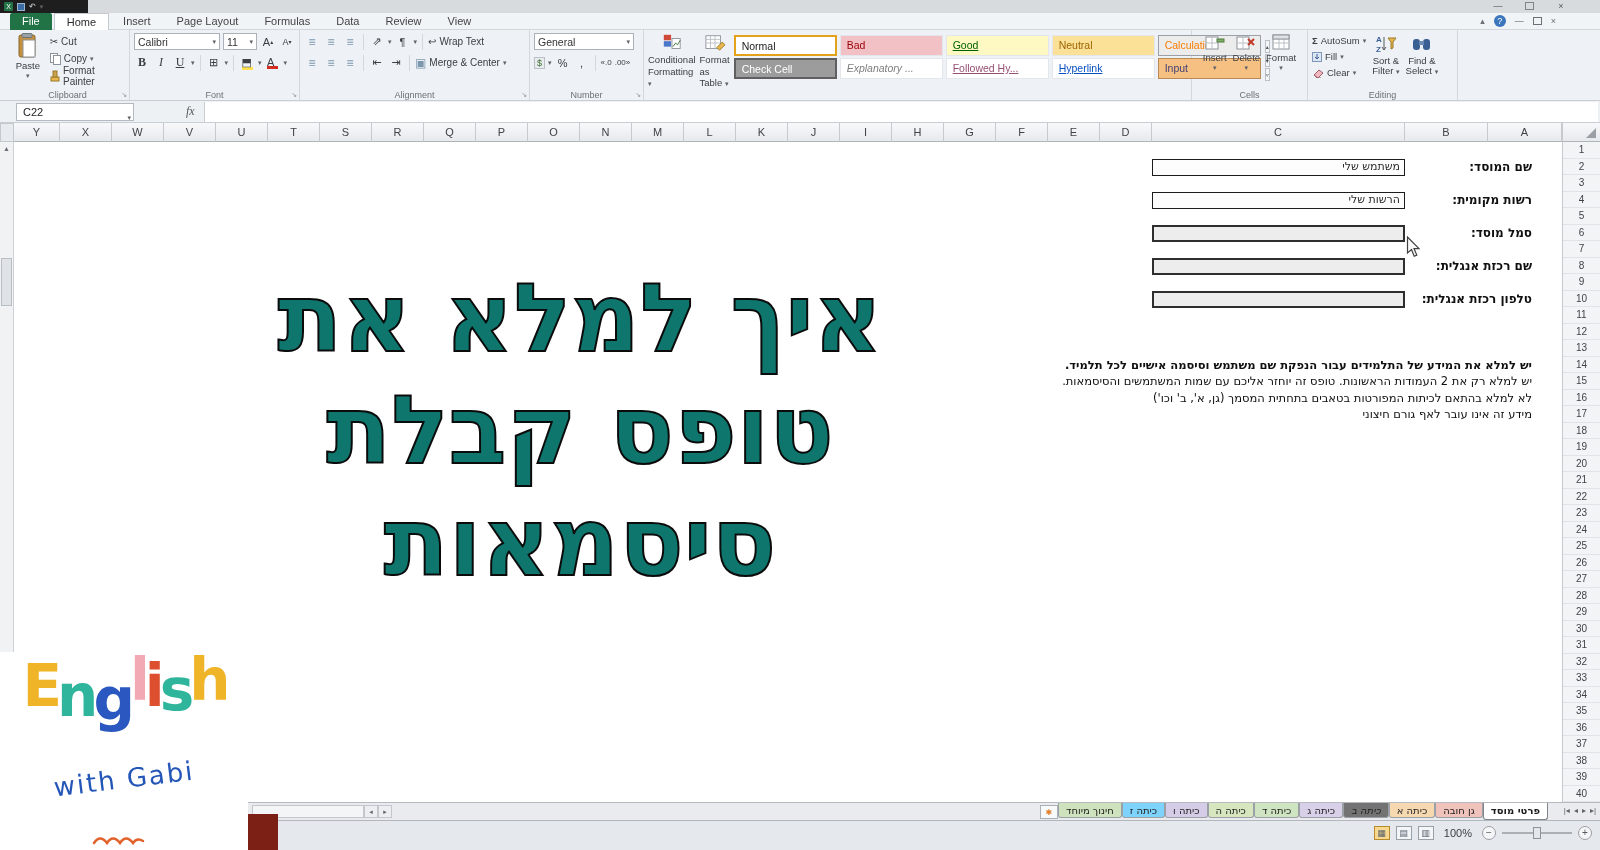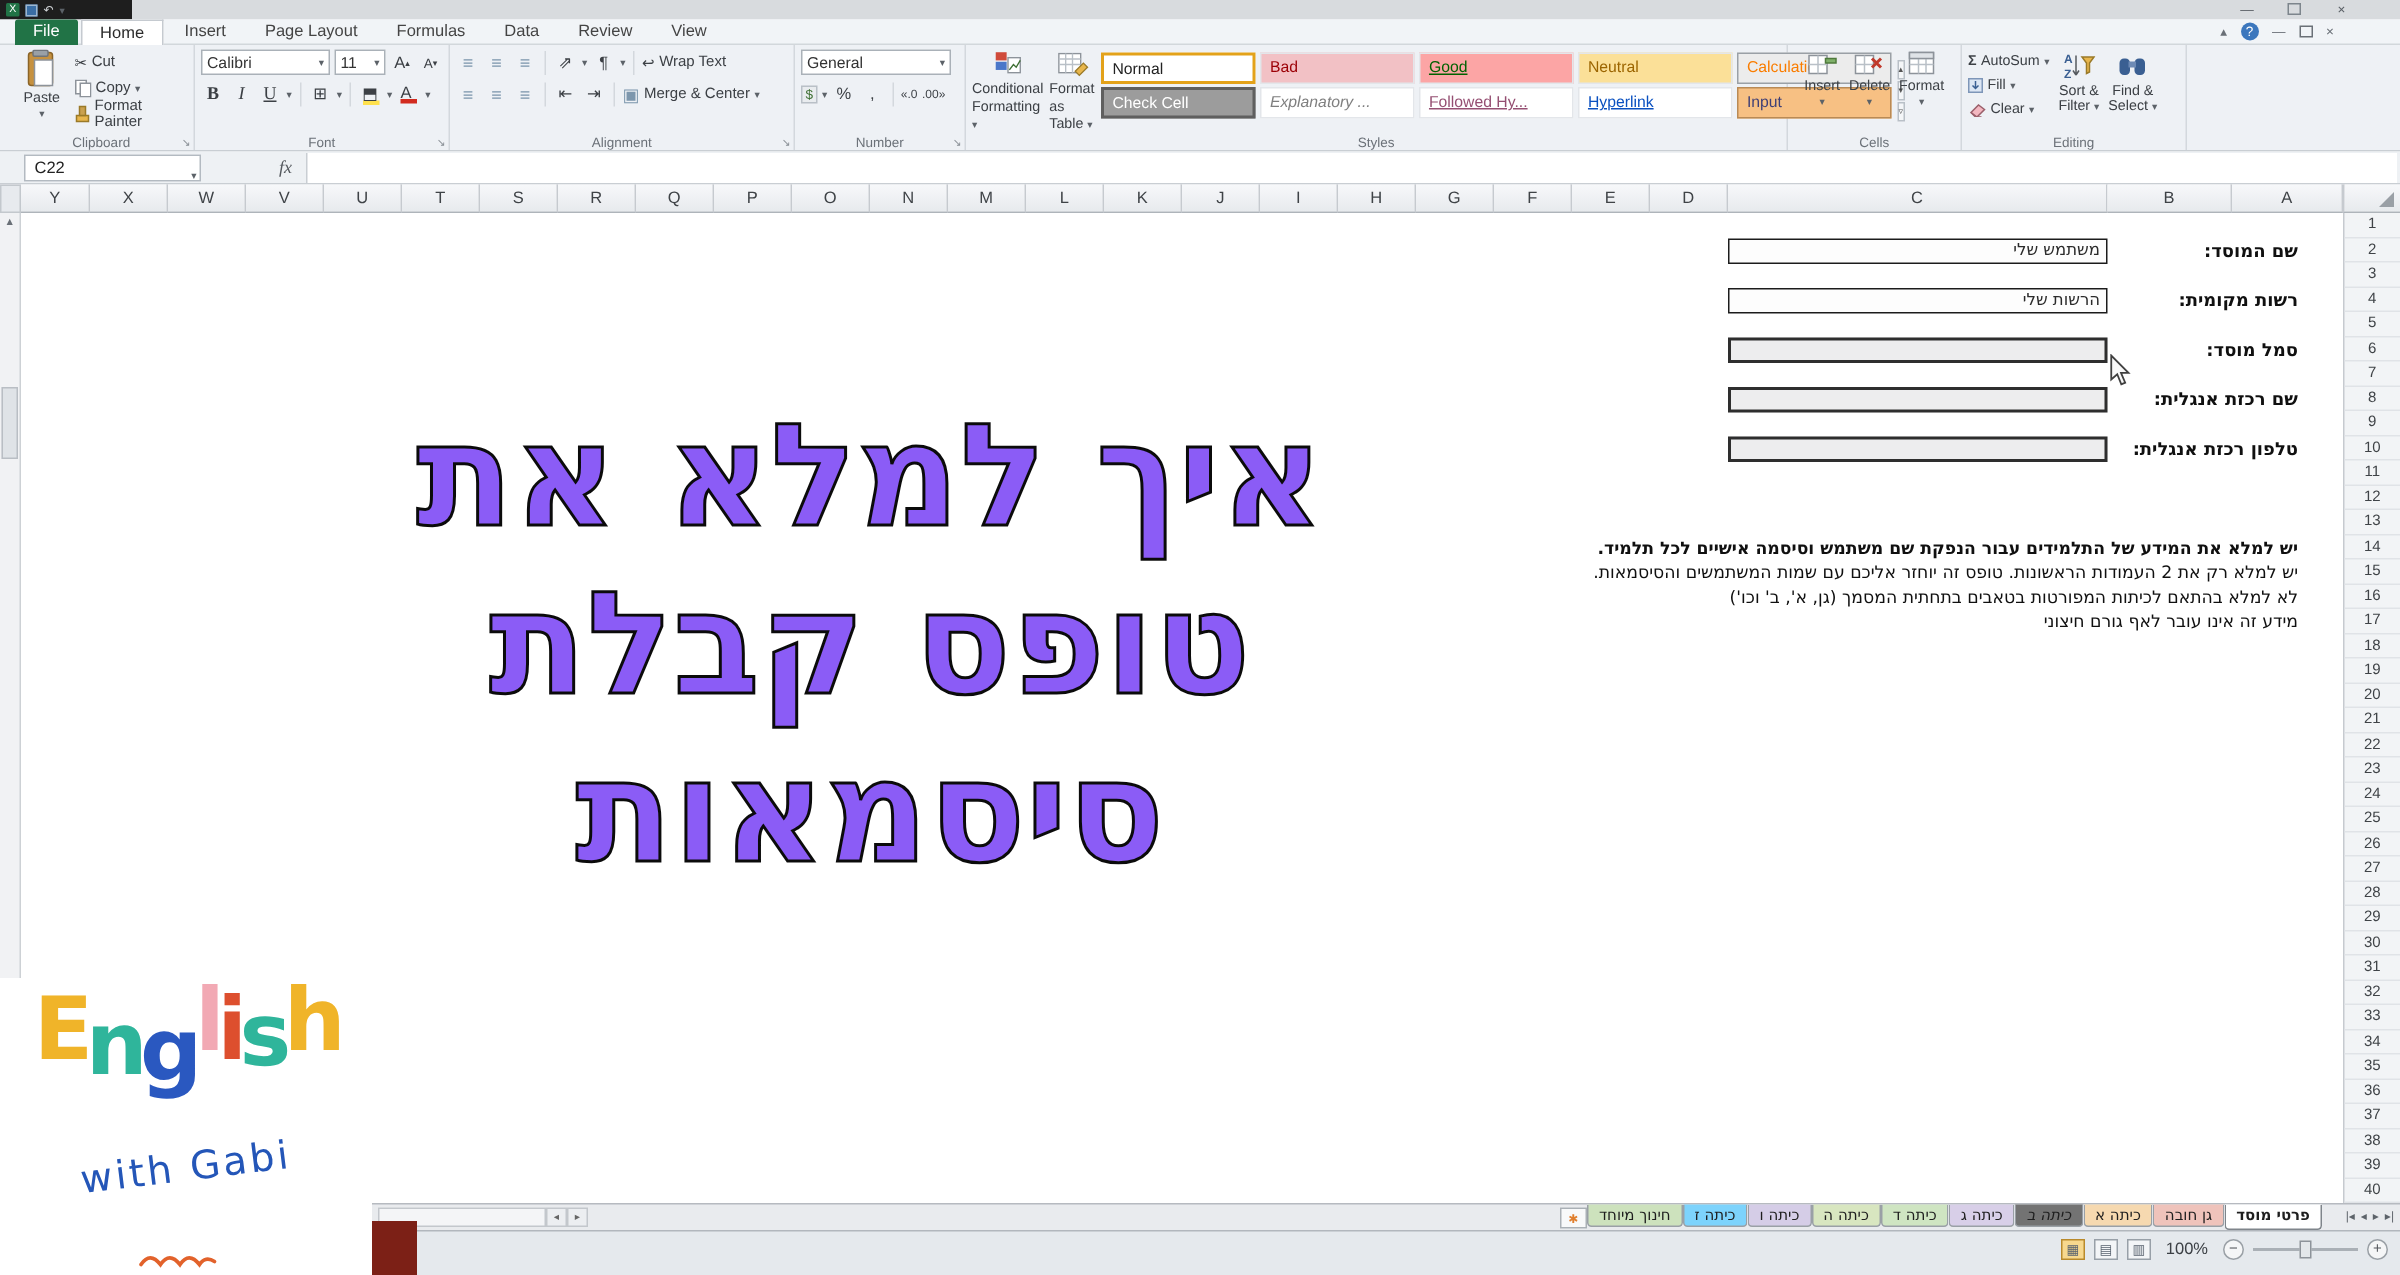--- a/index.html
+++ b/index.html
@@ -61,21 +61,21 @@
   
   .g-num{width:114px;}
   .badge{background:#e9ecef;border:1px solid #b9c0c7;font-size:9px;padding:0 2px;color:#3c6e31;}
   
   .g-styles{width:548px;display:flex;gap:4px;}
   .chips{display:flex;flex-direction:column;gap:2px;margin-top:2px;}
   .chiprow{display:flex;gap:3px;}
   .chip{width:103px;height:21px;font-size:10.5px;line-height:19px;padding:0 6px;border:1px solid #e3e6ea;color:#222;background:#fff;white-space:nowrap;overflow:hidden;}
   .chip.normal{border:2px solid #e3a21a;background:#fff;}
   .chip.bad{background:#f2c1c5;color:#9c0006;}
-  .chip.good{background:#fca5a5;color:#006100;text-decoration:underline;}
+  .chip.good{background:#fef9c3;color:#006100;text-decoration:underline;}
   .chip.neutral{background:#fbe098;color:#9c6500;}
   .chip.calculation{background:#ececec;color:#fa7d00;border:1px solid #9aa0a6;}
   .chip.check{background:#9c9c9c;color:#fff;border:2px solid #5f5f5f;}
   .chip.explanatory{font-style:italic;color:#7f7f7f;}
   .chip.followed{color:#954f72;text-decoration:underline;}
   .chip.hyperlink{color:#0a50c0;text-decoration:underline;}
   .chip.input{background:#f7c083;color:#3f3f76;border:1px solid #b98a55;}
   .galside{display:flex;flex-direction:column;justify-content:center;gap:1px;width:13px;}
   .galside span{border:1px solid #b9c0c7;background:#f4f6f8;font-size:6px;text-align:center;color:#555;height:13px;line-height:12px;}
   
@@ -113,21 +113,21 @@
 
   .flabel{position:absolute;right:68px;height:17px;line-height:17px;font-weight:bold;font-size:12px;direction:rtl;color:#101010;white-space:nowrap;z-index:5;}
   .fbox{position:absolute;left:1152px;width:253px;height:17px;direction:rtl;text-align:right;padding:0 4px;
         font-size:11px;line-height:14px;z-index:5;}
   .fbox.filled{background:#fdfdfd;border:1px solid #1c1c1c;}
   .fbox.empty{background:#ededee;border:2px solid #2e2e2e;}
   .instr{position:absolute;right:68px;direction:rtl;font-size:11.5px;height:16.5px;line-height:16.5px;color:#101010;white-space:nowrap;z-index:5;}
   .instr.b{font-weight:bold;}
 
   #overlay-title{position:absolute;left:240px;top:262px;width:680px;text-align:center;direction:rtl;z-index:30;}
-  .ovline{font-size:95px;font-weight:700;line-height:112px;color:#8b5cf6;-webkit-text-stroke:2px #0b0b0b;}
+  .ovline{font-size:95px;font-weight:700;line-height:112px;color:#0f766e;-webkit-text-stroke:2px #0b0b0b;}
 
   
   .tabbar{position:absolute;left:0;top:802px;width:1600px;height:18px;background:#e9ebee;border-top:1px solid #b6bac0;}
   .hscroll{position:absolute;left:252px;top:2px;width:140px;height:13px;display:flex;}
   .htrack{flex:1;background:#f4f5f7;border:1px solid #c3c7cc;}
   .hbtn{width:14px;height:13px;border:1px solid #c3c7cc;background:#eceef1;font-size:7px;color:#666;text-align:center;line-height:12px;}
   #sheet-tabs{position:absolute;right:52px;top:0;height:18px;display:flex;align-items:flex-start;}
   .ins-sheet{width:18px;height:14px;margin-top:2px;background:#f8f9fa;border:1px solid #aab0b6;font-size:8px;color:#e07f2e;text-align:center;line-height:13px;}
   .stab{height:15px;line-height:15px;padding:0 7px;font-size:10px;color:#1e1e1e;border:1px solid #9aa0a6;border-top:none;
         border-radius:0 0 3px 3px;white-space:nowrap;}
@@ -353,21 +353,20 @@
             <div class="chip followed">Followed Hy...</div>
             <div class="chip hyperlink">Hyperlink</div>
             <div class="chip input">Input</div>
           </div>
       </div>
       <div class="galside">
         <span>▴</span>
         <span>▾</span>
         <span>▿</span>
       </div>
-      <span class="rg-label">Styles</span>
     </div>
 
     <div class="rgroup g-cells">
       <div class="bigbtn">
         <svg width="20" height="18" viewBox="0 0 20 18">
           <rect x="1" y="4" width="12" height="12" fill="#fff" stroke="#8d939a"></rect>
             <path d="M1 10 h12 M7 4 v12" stroke="#b9c0c7"></path>
           <rect x="12" y="6" width="7" height="3" fill="#7fb069" stroke="#4f7a3c"></rect>
         </svg>
         <span>Insert</span>

